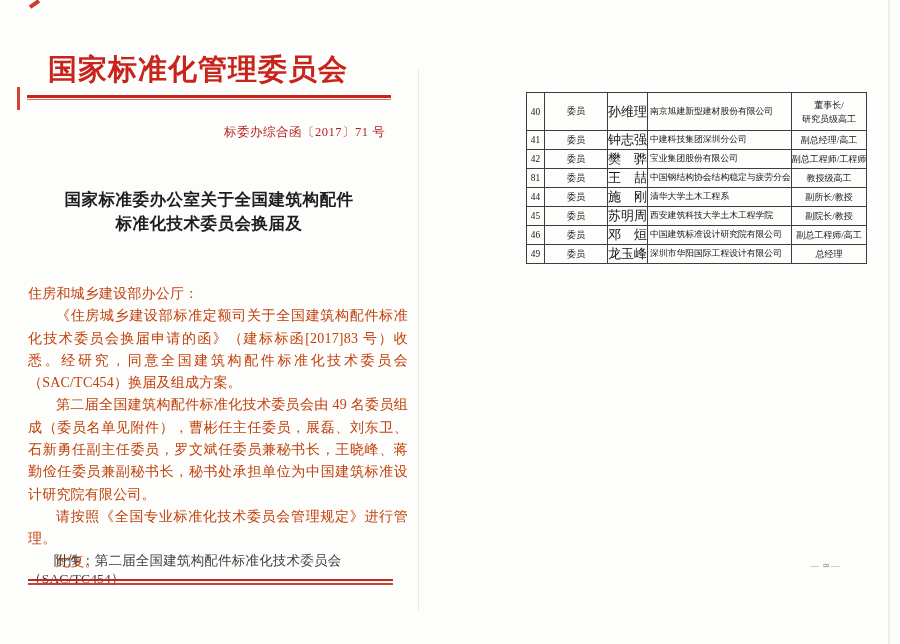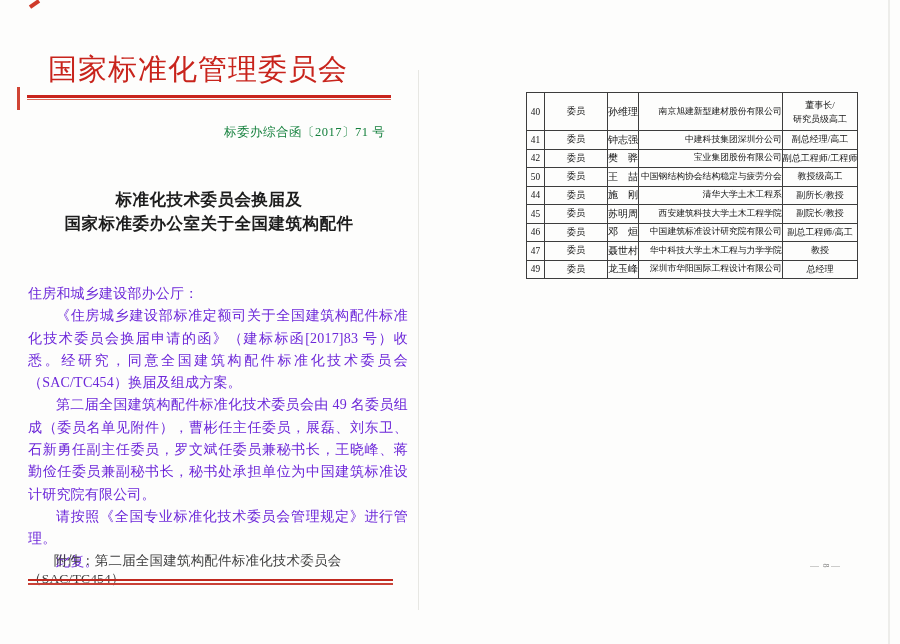--- a/index.html
+++ b/index.html
@@ -15,39 +15,39 @@
 
   
   .gutter-line { position: absolute; left: 418px; top: 70px; width: 1px; height: 540px; background: #e7e7e3; }
   .right-edge-line { position: absolute; left: 888px; top: 0; width: 2px; height: 644px; background: #ededea; }
   .corner-slash { position: absolute; left: 29px; top: 2px; width: 11px; height: 4px; background: #cf3a2a; transform: rotate(-35deg); }
   .edge-tick { position: absolute; left: 17px; top: 87px; width: 3px; height: 23px; background: #d04434; }
 
   
   .agency-title {
     position: absolute; left: 18px; top: 50px; width: 360px;
-    text-align: center; font-size: 29px; font-weight: normal;
+    text-align: center; font-size: 29px; font-weight: bold;
     color: #c8241c; letter-spacing: 1px; white-space: nowrap;
   }
   .red-rule {
     position: absolute; left: 27px; top: 95px; width: 364px; height: 5px;
     border-top: 3px solid #c8241c; border-bottom: 1px solid #dd6a5a;
   }
   .doc-number {
     position: absolute; left: 224px; top: 124px;
-    font-size: 12.5px; color: #15803d; letter-spacing: 0.5px; white-space: nowrap;
+    font-size: 12.5px; color: #b91c1c; letter-spacing: 0.5px; white-space: nowrap;
   }
   .letter-title {
     position: absolute; left: 28px; top: 188px; width: 362px;
     text-align: center; font-weight: bold; font-size: 16.5px;
     line-height: 23.5px; color: #1d1d1d; letter-spacing: 0.5px;
   }
   .letter-body {
     position: absolute; left: 28px; top: 283px; width: 380px;
-    font-size: 14px; line-height: 22.3px; color: #6d28d9;
+    font-size: 14px; line-height: 22.3px; color: #c2410c;
     letter-spacing: 0.2px; text-align: justify;
   }
   .letter-body p.indent { text-indent: 2em; }
   .attachment-line {
     position: absolute; left: 28px; top: 552px; width: 380px;
     font-size: 13.5px; color: #404040; text-indent: 1.9em; letter-spacing: 0.2px;
   }
   .red-double-rule {
     position: absolute; left: 28px; top: 579px; width: 365px; height: 6px;
     border-top: 2.5px solid #c0281e; border-bottom: 2px solid #c94237;
@@ -60,23 +60,23 @@
     font-family: "Liberation Serif", "DejaVu Serif", serif;
     color: #141414;
   }
   .member-table td {
     border: 1px solid #3d3d3d;
     font-size: 9.3px; text-align: center; vertical-align: middle;
     white-space: nowrap; overflow: visible; padding: 0;
   }
   .member-table tr { height: 18.5px; }
   .member-table tr.tall-row { height: 38px; }
-  .member-table td.org-cell { text-align: right; padding-left: 2px; font-size: 8.8px; }
+  .member-table td.org-cell { text-align: left; padding-left: 2px; font-size: 8.8px; }
   .member-table td.title-cell { font-size: 9px; }
-  .member-table td.name-cell { font-size: 10px; }
+  .member-table td.name-cell { font-size: 13px; }
   .title-two-line div { line-height: 14px; text-align: center; }
 
   
   .page-number-mark {
     position: absolute; left: 793px; top: 560px; width: 64px;
     display: flex; align-items: center; justify-content: center; gap: 4px;
     color: #8f8f8f; font-size: 9px;
   }
   .page-number-mark .rot8 { display: inline-block; transform: rotate(90deg); font-size: 8px; color: #7d7d7d; }
 </style>
@@ -89,22 +89,22 @@
   <div class="edge-tick"></div>
   <div class="gutter-line"></div>
   <div class="right-edge-line"></div>
 
   <div>
     <div class="agency-title">国家标准化管理委员会</div>
     <div class="red-rule"></div>
     <div class="doc-number">标委办综合函〔2017〕71 号</div>
 
     <div class="letter-title">
+      <div>国家标准委办公室关于全国建筑构配件</div>
       <div>标准化技术委员会换届及</div>
-      <div>国家标准委办公室关于全国建筑构配件</div>
     </div>
 
     <div class="letter-body">
       <p>住房和城乡建设部办公厅：</p>
       <p class="indent">《住房城乡建设部标准定额司关于全国建筑构配件标准化技术委员会换届申请的函》（建标标函[2017]83 号）收悉。经研究，同意全国建筑构配件标准化技术委员会（SAC/TC454）换届及组成方案。</p>
       <p class="indent">第二届全国建筑构配件标准化技术委员会由 49 名委员组成（委员名单见附件），曹彬任主任委员，展磊、刘东卫、石新勇任副主任委员，罗文斌任委员兼秘书长，王晓峰、蒋勤俭任委员兼副秘书长，秘书处承担单位为中国建筑标准设计研究院有限公司。</p>
       <p class="indent">请按照《全国专业标准化技术委员会管理规定》进行管理。</p>
       <p class="indent">此复。</p>
     </div>
 
@@ -140,21 +140,21 @@
           <td class="title-cell">副总经理/高工</td>
         </tr>
         <tr>
           <td>42</td>
           <td>委员</td>
           <td class="name-cell">樊　骅</td>
           <td class="org-cell">宝业集团股份有限公司</td>
           <td class="title-cell">副总工程师/工程师</td>
         </tr>
         <tr>
-          <td>50</td>
+          <td>81</td>
           <td>委员</td>
           <td class="name-cell">王　喆</td>
           <td class="org-cell">中国钢结构协会结构稳定与疲劳分会</td>
           <td class="title-cell">教授级高工</td>
         </tr>
         <tr>
           <td>44</td>
           <td>委员</td>
           <td class="name-cell">施　刚</td>
           <td class="org-cell">清华大学土木工程系</td>
@@ -168,27 +168,20 @@
           <td class="title-cell">副院长/教授</td>
         </tr>
         <tr>
           <td>46</td>
           <td>委员</td>
           <td class="name-cell">邓　烜</td>
           <td class="org-cell">中国建筑标准设计研究院有限公司</td>
           <td class="title-cell">副总工程师/高工</td>
         </tr>
         <tr>
-          <td>47</td>
-          <td>委员</td>
-          <td class="name-cell">聂世村</td>
-          <td class="org-cell">华中科技大学土木工程与力学学院</td>
-          <td class="title-cell">教授</td>
-        </tr>
-        <tr>
           <td>49</td>
           <td>委员</td>
           <td class="name-cell">龙玉峰</td>
           <td class="org-cell">深圳市华阳国际工程设计有限公司</td>
           <td class="title-cell">总经理</td>
         </tr>
       </tbody>
     </table>
 
     <div class="page-number-mark">

